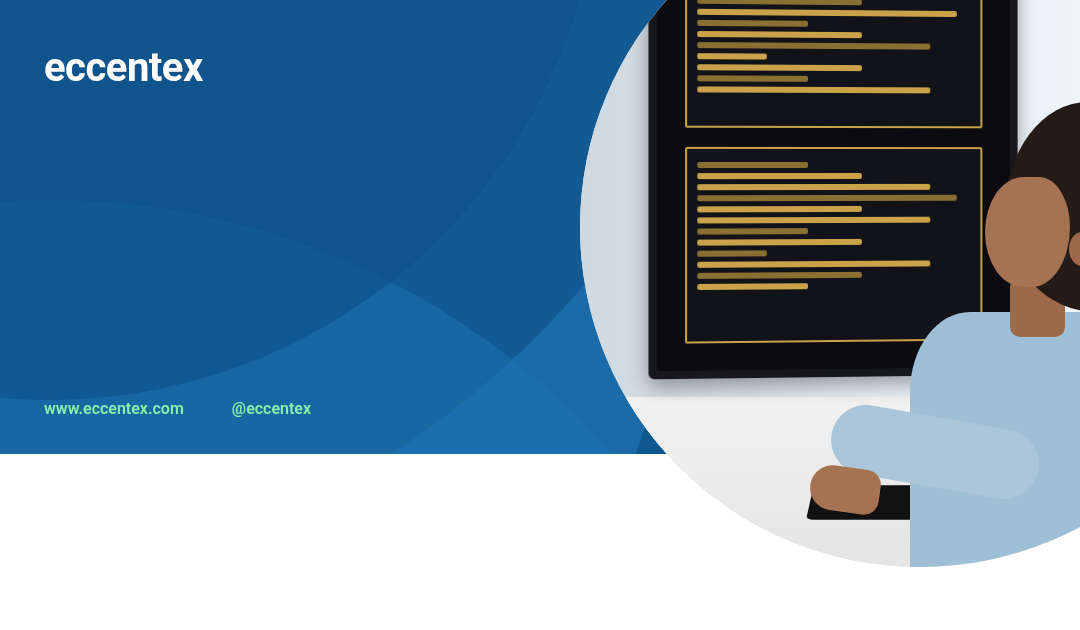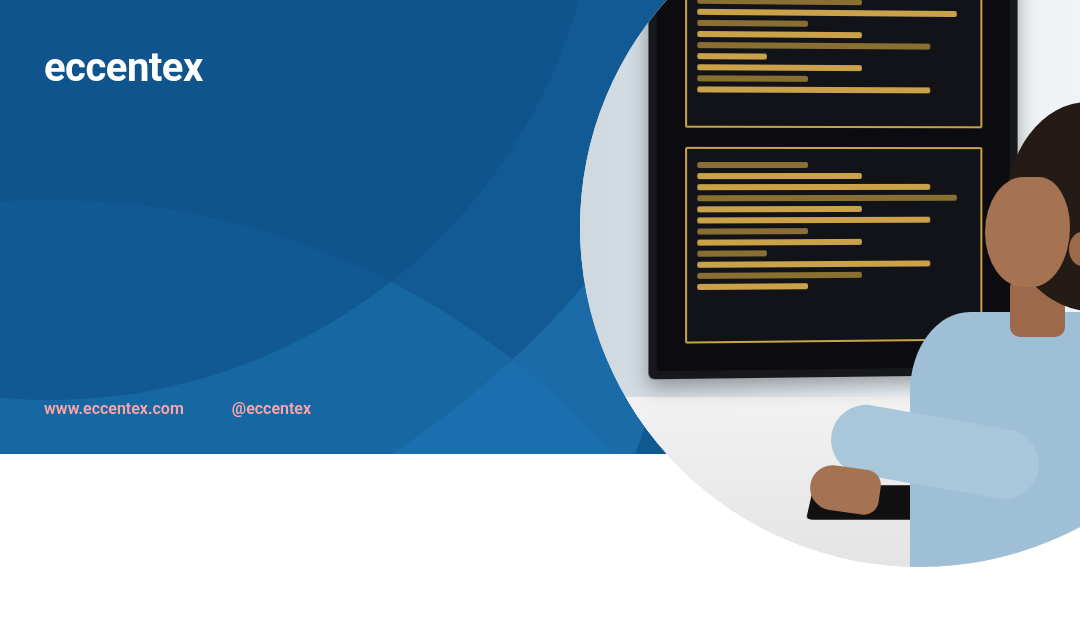--- a/index.html
+++ b/index.html
@@ -204,21 +204,21 @@
     font-weight: 600;
     letter-spacing: -0.5px;
     max-width: 520px;
   }
   .footer {
     position: absolute;
     left: 44px;
     bottom: 36px;
     display: flex;
     gap: 48px;
-    color: #fca5a5;
+    color: #86efac;
     font-size: 16px;
     font-weight: 600;
   }
 </style>
 </head>
 <body>
 
 <div class="stage">
 
   <div class="bg-arcs">

